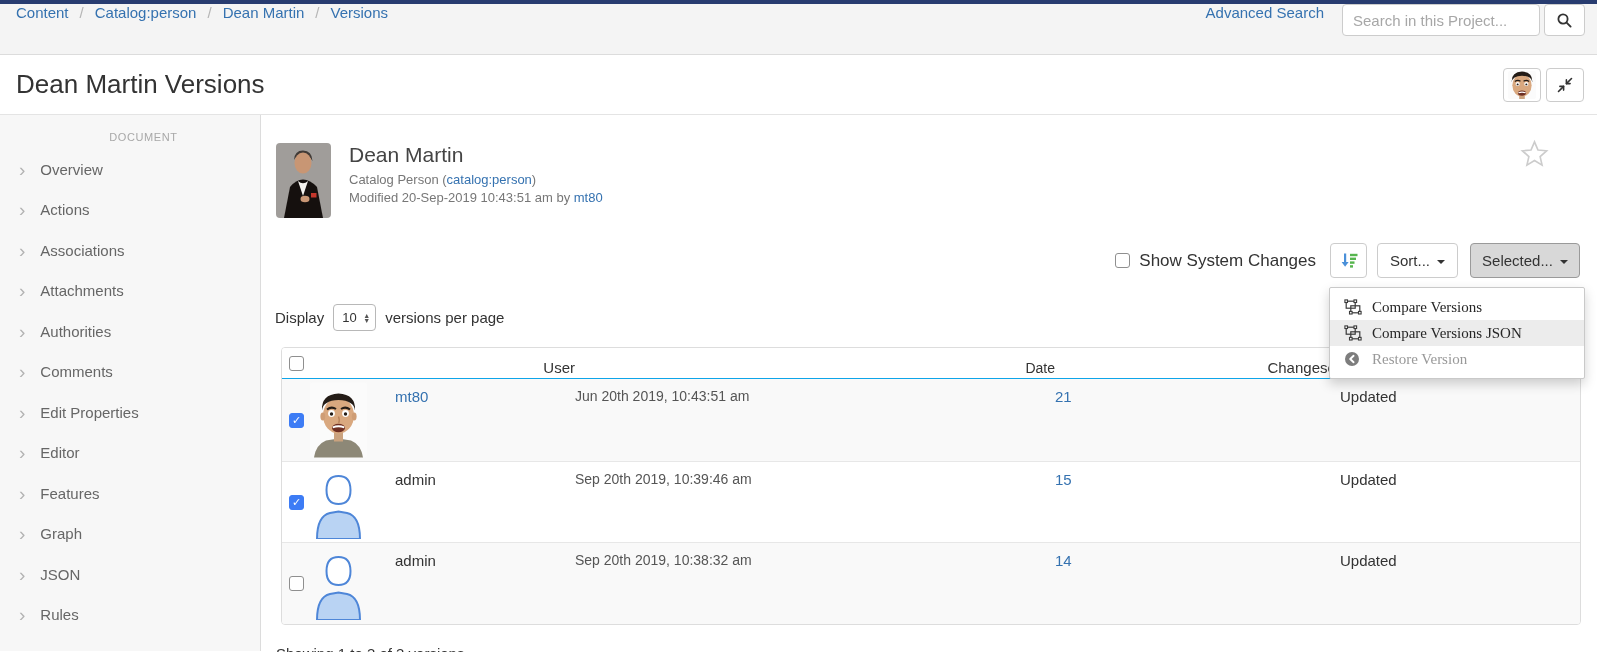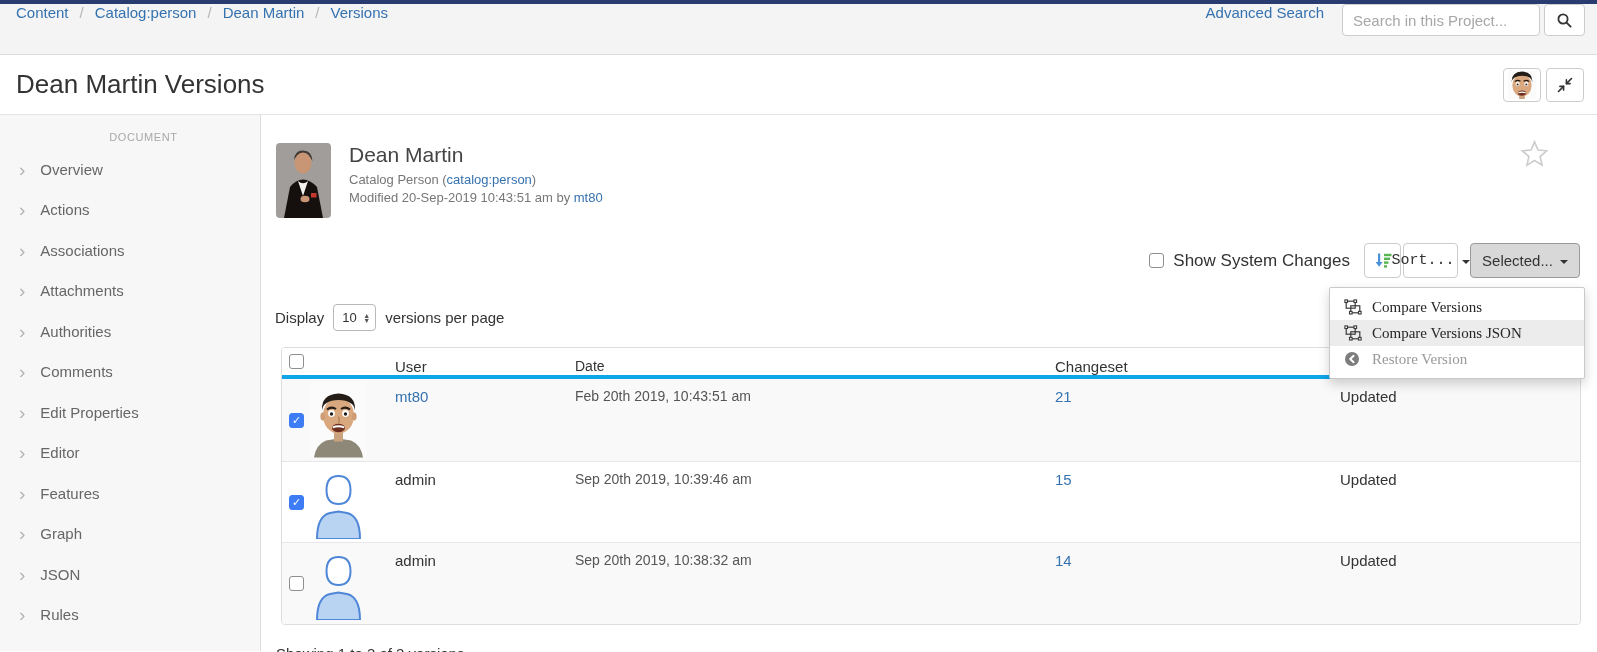--- a/index.html
+++ b/index.html
@@ -56,21 +56,21 @@
   .cb { width:15px; height:15px; border:1px solid #8f8f8f; border-radius:3px; background:#fff;
     position:relative; flex:0 0 auto; }
   .cb.checked { background:#3d7cf5; border-color:#3d7cf5; }
   .cb.checked::after { content:"✓"; color:#fff; font-size:11px; font-weight:bold;
     position:absolute; top:0px; left:2.5px; }
   .sys-label .cb { margin-right:9px; }
   .btn { height:35px; border:1px solid #ccc; border-radius:4px; background:#fff;
     display:flex; align-items:center; justify-content:center; font-size:15px; color:#333;
     cursor:pointer; font-family:inherit; }
   .btn-icononly { width:37px; margin-left:14px; }
-  .btn-sort { width:55px; margin-left:2px;font-family:Liberation Mono, monospace; }
+  .btn-sort { width:81px; margin-left:10px; }
   .btn-selected { width:110px; margin-left:12px; background:#d8d8d8; border-color:#9a9a9a; }
   .caret { width:0; height:0; border-left:4px solid transparent; border-right:4px solid transparent;
     border-top:4px solid #333; margin-left:7px; margin-top:2px; }
 
   
   .dropdown { position:absolute; top:172px; right:12px; width:256px; background:#fff;
     border:1px solid #c9c9c9; border-radius:2px; box-shadow:0 5px 12px rgba(0,0,0,.18);
     padding:6px 0; z-index:20;font-family:Liberation Serif, serif; }
   .menu-item { height:26px; display:flex; align-items:center; padding:0 14px;
     font-size:15px; color:#262626; cursor:pointer; }
@@ -83,21 +83,21 @@
     font-size:15px; color:#333; }
   .pg-select { width:43px; height:27px; border:1px solid #b8b8b8; border-radius:4px; background:#fff;
     display:flex; align-items:center; padding:0 5px 0 8px; margin:0 9px; font-size:13px; color:#333; cursor:pointer; }
   .stepper { margin-left:auto; display:flex; flex-direction:column; align-items:center; color:#555; }
   .stepper span { font-size:7px; line-height:5px; }
 
   
   .vtable { position:absolute; top:232px; left:20px; right:16px; border:1px solid #ddd;
     border-radius:4px; background:#fff; overflow:hidden; }
   .trow { display:flex; }
-  .thead { height:31px; align-items:center; border-bottom:4px solid #0ea5e9; font-size:14px; color:#333; background:#fff; }
+  .thead { height:31px; align-items:center; border-bottom:1px solid #0ea5e9; font-size:14px; color:#333; background:#fff;text-align:right; }
   .row-body { border-bottom:1px solid #e7e7e7; }
   .row-body:last-child { border-bottom:none; }
   .row-alt { background:#f9f9f9; }
   .row-h1 { height:83px; } .row-h2 { height:81px; }
   .c-cb { width:28px; display:flex; justify-content:center; }
   .thead .c-cb { align-items:center; }
   .row-body .c-cb { align-items:center; }
   .c-av { width:85px; padding-top:3px; }
   .c-user { width:180px; padding-top:9px; font-size:15px; }
   .c-date { width:480px; padding-top:9px; font-size:14px; color:#555; }
@@ -358,21 +358,21 @@
             <circle cx="21.5" cy="31" r="3.4" fill="#fff"></circle>
               <circle cx="35.5" cy="31" r="3.4" fill="#fff"></circle>
             <circle cx="21.5" cy="31.5" r="1.7" fill="#241c17"></circle>
               <circle cx="35.5" cy="31.5" r="1.7" fill="#241c17"></circle>
             <path d="M28.5 34 Q30 38 28.7 40.5" stroke="#b9835c" stroke-width="1.4" fill="none"></path>
             <ellipse cx="28.5" cy="45.5" rx="6.5" ry="4.2" fill="#6e2f23"></ellipse>
             <path d="M22.5 44 Q28.5 41.5 34.5 44 L34 45.8 Q28.5 43.8 23 45.8 Z" fill="#fff"></path>
           </svg>
         </div>
         <div class="c-user"><span class="link">mt80</span></div>
-        <div class="c-date">Feb 20th 2019, 10:43:51 am</div>
+        <div class="c-date">Jun 20th 2019, 10:43:51 am</div>
         <div class="c-cs"><span class="link">21</span></div>
         <div class="c-status">Updated</div>
       </div>
 
       <div class="trow row-body row-h2">
         <div class="c-cb">
             <span class="cb checked"></span>
           </div>
         <div class="c-av" style="padding-top:7px;">
           <svg class="avatar-img" width="57" height="70" viewBox="0 0 57 70">

